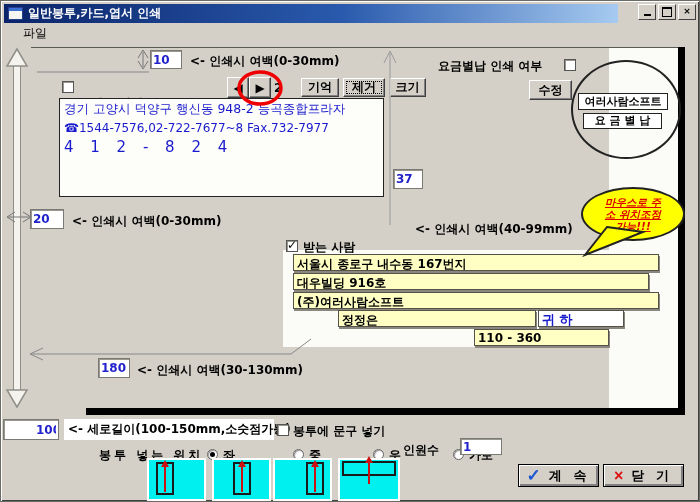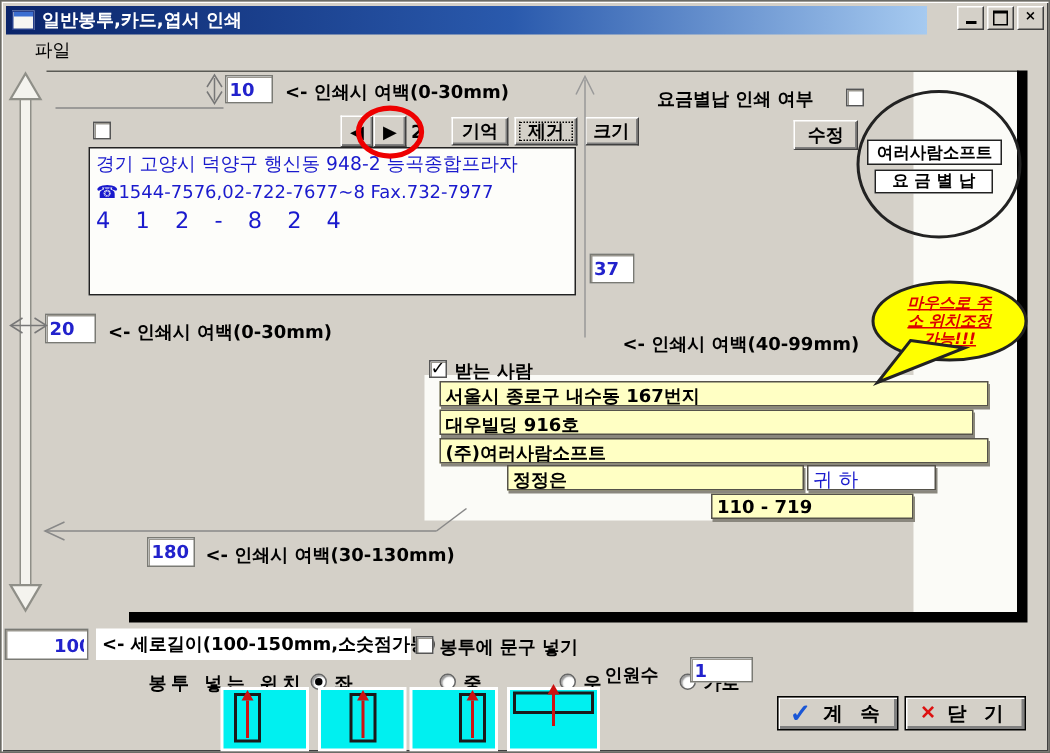--- a/index.html
+++ b/index.html
@@ -34,21 +34,21 @@
   .x-ic{color:#dd1111;font-size:16px;font-weight:bold;letter-spacing:0;}
   .checkbox{width:12px;height:12px;background:#fff;border:1px solid #555;
     box-shadow:inset 1px 1px 0 #9a978f;box-sizing:border-box;position:absolute;}
   .checkbox.checked::after{content:"✓";position:absolute;left:0px;top:-3px;font-size:12px;font-weight:bold;color:#000;}
   .radio{width:11px;height:11px;border-radius:50%;background:#fff;border:1px solid #666;
     box-shadow:inset 1px 1px 1px #999;box-sizing:border-box;position:absolute;}
   .radio.selected::after{content:"";position:absolute;left:2px;top:2px;width:5px;height:5px;border-radius:50%;background:#000;}
   .yfield{background:#ffffc4;border:1px solid #55524a;box-shadow:1px 2px 0 #8a877e;
     font-size:12px;font-weight:bold;color:#000;padding:1px 3px;box-sizing:border-box;white-space:nowrap;overflow:hidden;}
   .wfield{background:#fff;border:1px solid #55524a;box-shadow:1px 2px 0 #8a877e;
-    font-size:13px;font-weight:normal;color:#1a1acd;padding:0 3px;box-sizing:border-box;white-space:nowrap;}
+    font-size:13px;font-weight:bold;color:#1a1acd;padding:0 3px;box-sizing:border-box;white-space:nowrap;}
   .sender-box{background:#fdfdfa;border:1px solid #222;color:#1a1acd;padding:2px 4px;box-sizing:border-box;}
   .s-line{white-space:nowrap;font-weight:normal;}
   .stamp-circle{border:2px solid #222;border-radius:50%;background:transparent;}
   .stamp-box{background:#fff;border:1px solid #222;text-align:center;font-weight:bold;color:#000;
     white-space:nowrap;box-sizing:border-box;}
   .bubble{background:#ffff00;border:2px solid #222;border-radius:50%;display:flex;flex-direction:column;
     align-items:center;justify-content:center;z-index:6;}
   .bubble div{color:#dd0000;font-size:10.5px;font-weight:bold;text-decoration:underline;
     font-style:italic;line-height:12px;white-space:nowrap;}
   .blackbar{background:#000;}
@@ -128,21 +128,21 @@
   <input class="abs inp" style="left: 29px; top: 208px; width: 34px; height: 20px;" value="20">
   <span class="abs lbl" style="left:71px;top:212px;">&lt;- 인쇄시  여백(0-30mm)</span>
 
   <div class="checkbox checked" style="left:285px;top:239px;"></div>
   <span class="abs lbl" style="left:302px;top:238px;">받는 사람</span>
   <div class="abs yfield" style="left:292px;top:253px;width:366px;height:17px;">서울시 종로구 내수동 167번지</div>
   <div class="abs yfield" style="left:292px;top:272px;width:356px;height:17px;">대우빌딩 916호</div>
   <div class="abs yfield" style="left:292px;top:291px;width:366px;height:17px;">(주)여러사람소프트</div>
   <div class="abs yfield" style="left:337px;top:309px;width:198px;height:17px;">정정은</div>
   <div class="abs wfield" style="left:537px;top:309px;width:86px;height:17px;">귀 하</div>
-  <div class="abs yfield" style="left:473px;top:328px;width:135px;height:17px;">110 - 719</div>
+  <div class="abs yfield" style="left:473px;top:328px;width:135px;height:17px;">110 - 360</div>
 
   <input class="abs inp" style="left: 97px; top: 357px; width: 32px; height: 20px;" value="180">
   <span class="abs lbl" style="left:136px;top:361px;">&lt;- 인쇄시  여백(30-130mm)</span>
 
   <input class="abs inp" style="left: 2px; top: 418px; width: 56px; height: 21px; padding-left: 32px;" value="100">
   <div class="abs lbl" style="left:63px;top:418px;width:206px;height:21px;background:#fff;line-height:21px;padding-left:4px;">&lt;- 세로길이(100-150mm,소숫점가능)</div>
   <div class="checkbox" style="left:276px;top:423px;"></div>
   <span class="abs lbl" style="left:98px;top:446px;letter-spacing:3px;">봉투 넣는 위치</span>
 
   <span class="abs lbl" style="left:292px;top:422px;">봉투에 문구 넣기</span>

